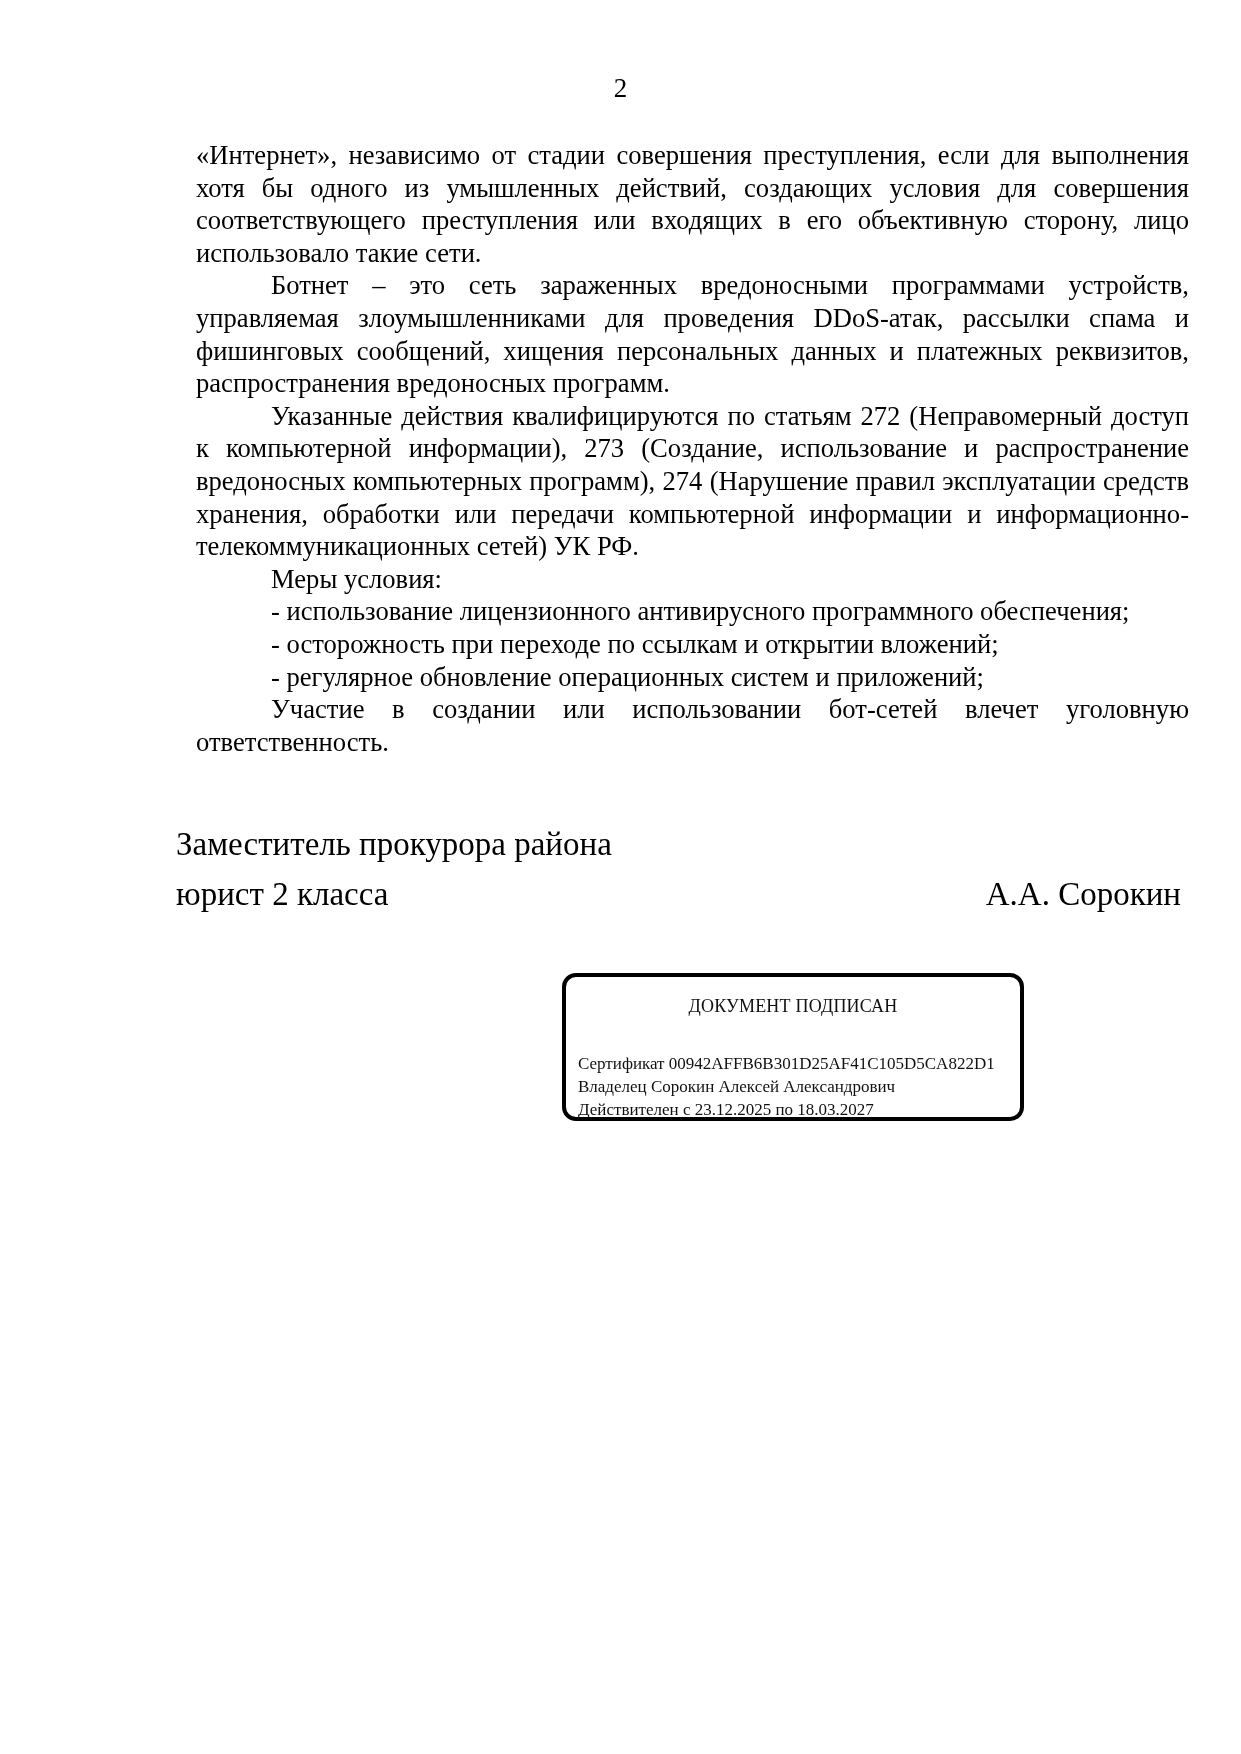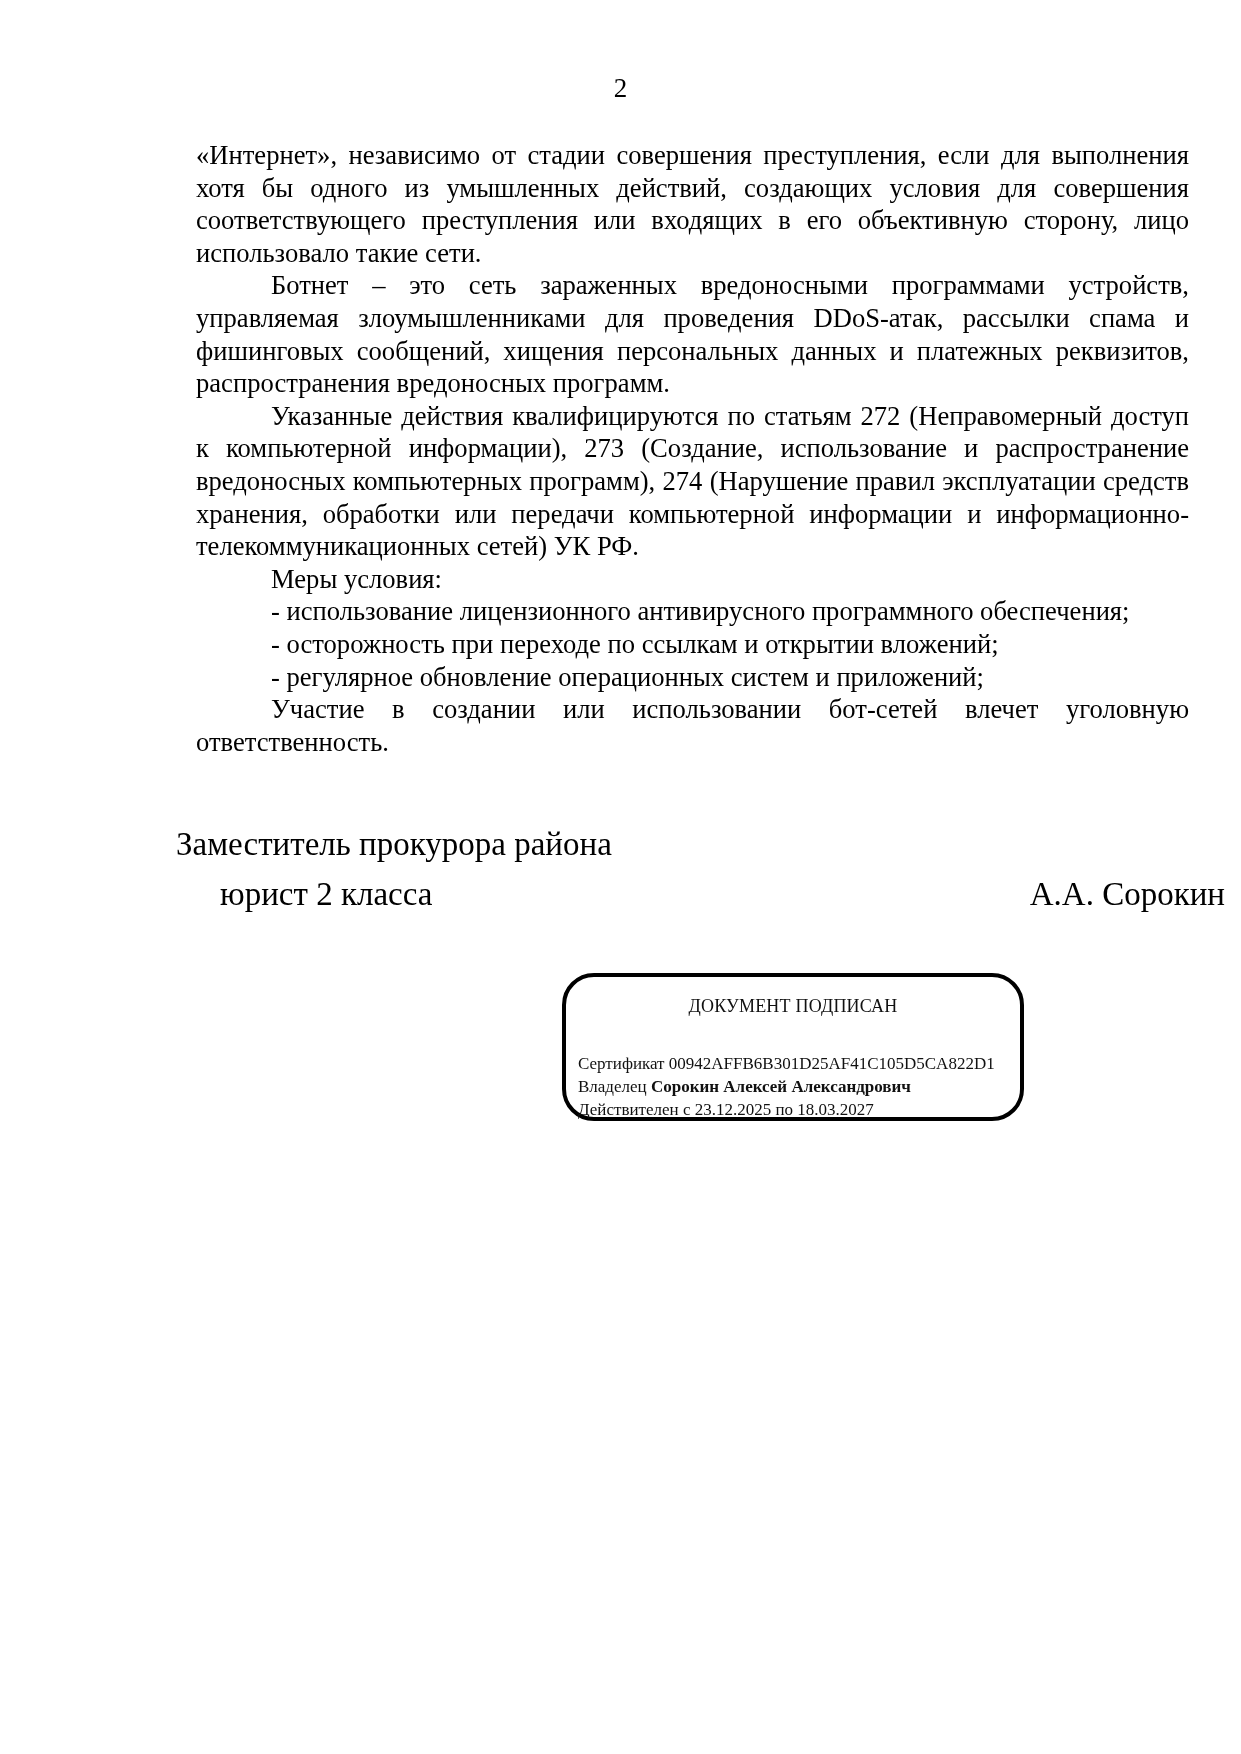--- a/index.html
+++ b/index.html
@@ -54,30 +54,29 @@
       font-size: 33px;
       line-height: 32px;
     }
     .sig-position {
       top: 828px;
     }
     .sig-row {
       top: 878px;
       display: flex;
       justify-content: space-between;
-      margin-left: 44px;
     }
     .stamp {
       position: absolute;
       left: 562px;
       top: 973px;
       width: 462px;
       height: 148px;
       border: 4px solid #000;
-      border-radius: 32px;
+      border-radius: 14px;
       box-sizing: border-box;
       font-family: "Liberation Serif", "DejaVu Serif", serif;
       color: #111;
     }
     .stamp-title {
       position: absolute;
       top: 18px;
       left: 0;
       width: 100%;
       text-align: center;
@@ -88,21 +87,21 @@
     .stamp-lines {
       position: absolute;
       top: 75px;
       left: 12px;
       right: 6px;
       font-size: 17px;
       line-height: 23px;
       white-space: nowrap;
     }
     .stamp-owner-name {
-      font-weight: bold;
+      font-weight: normal;
     }
   </style>
 </head>
 <body>
 
 <div class="page-number">2</div>
 
 <div class="body-text">
   <p class="para first">«Интернет», независимо от стадии совершения преступления, если для выполнения хотя бы одного из умышленных действий, создающих условия для совершения соответствующего преступления или входящих в его объективную сторону, лицо использовало такие сети.</p>
   <p class="para">Ботнет – это сеть зараженных вредоносными программами устройств, управляемая злоумышленниками для проведения DDoS-атак, рассылки спама и фишинговых сообщений, хищения персональных данных и платежных реквизитов, распространения вредоносных программ.</p>

